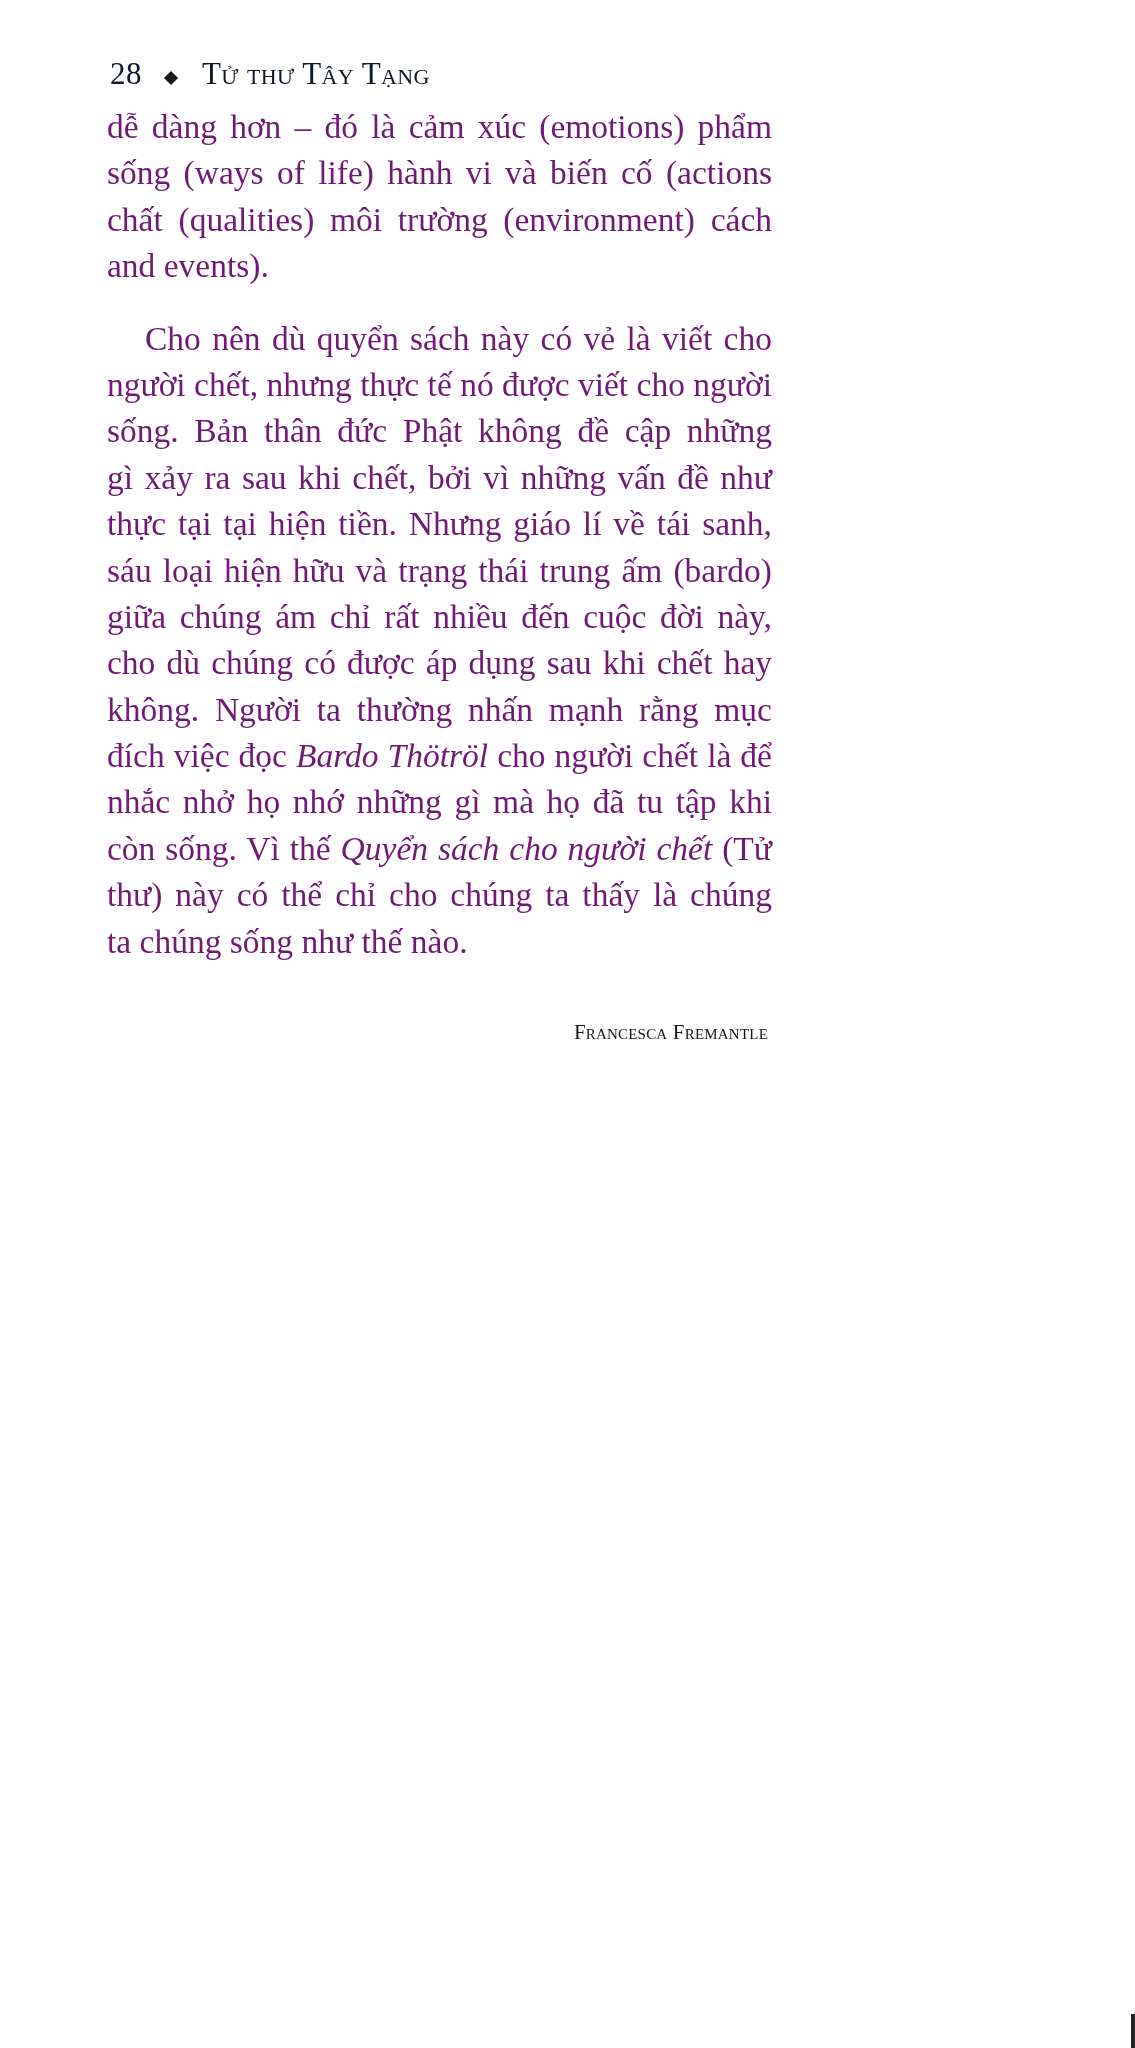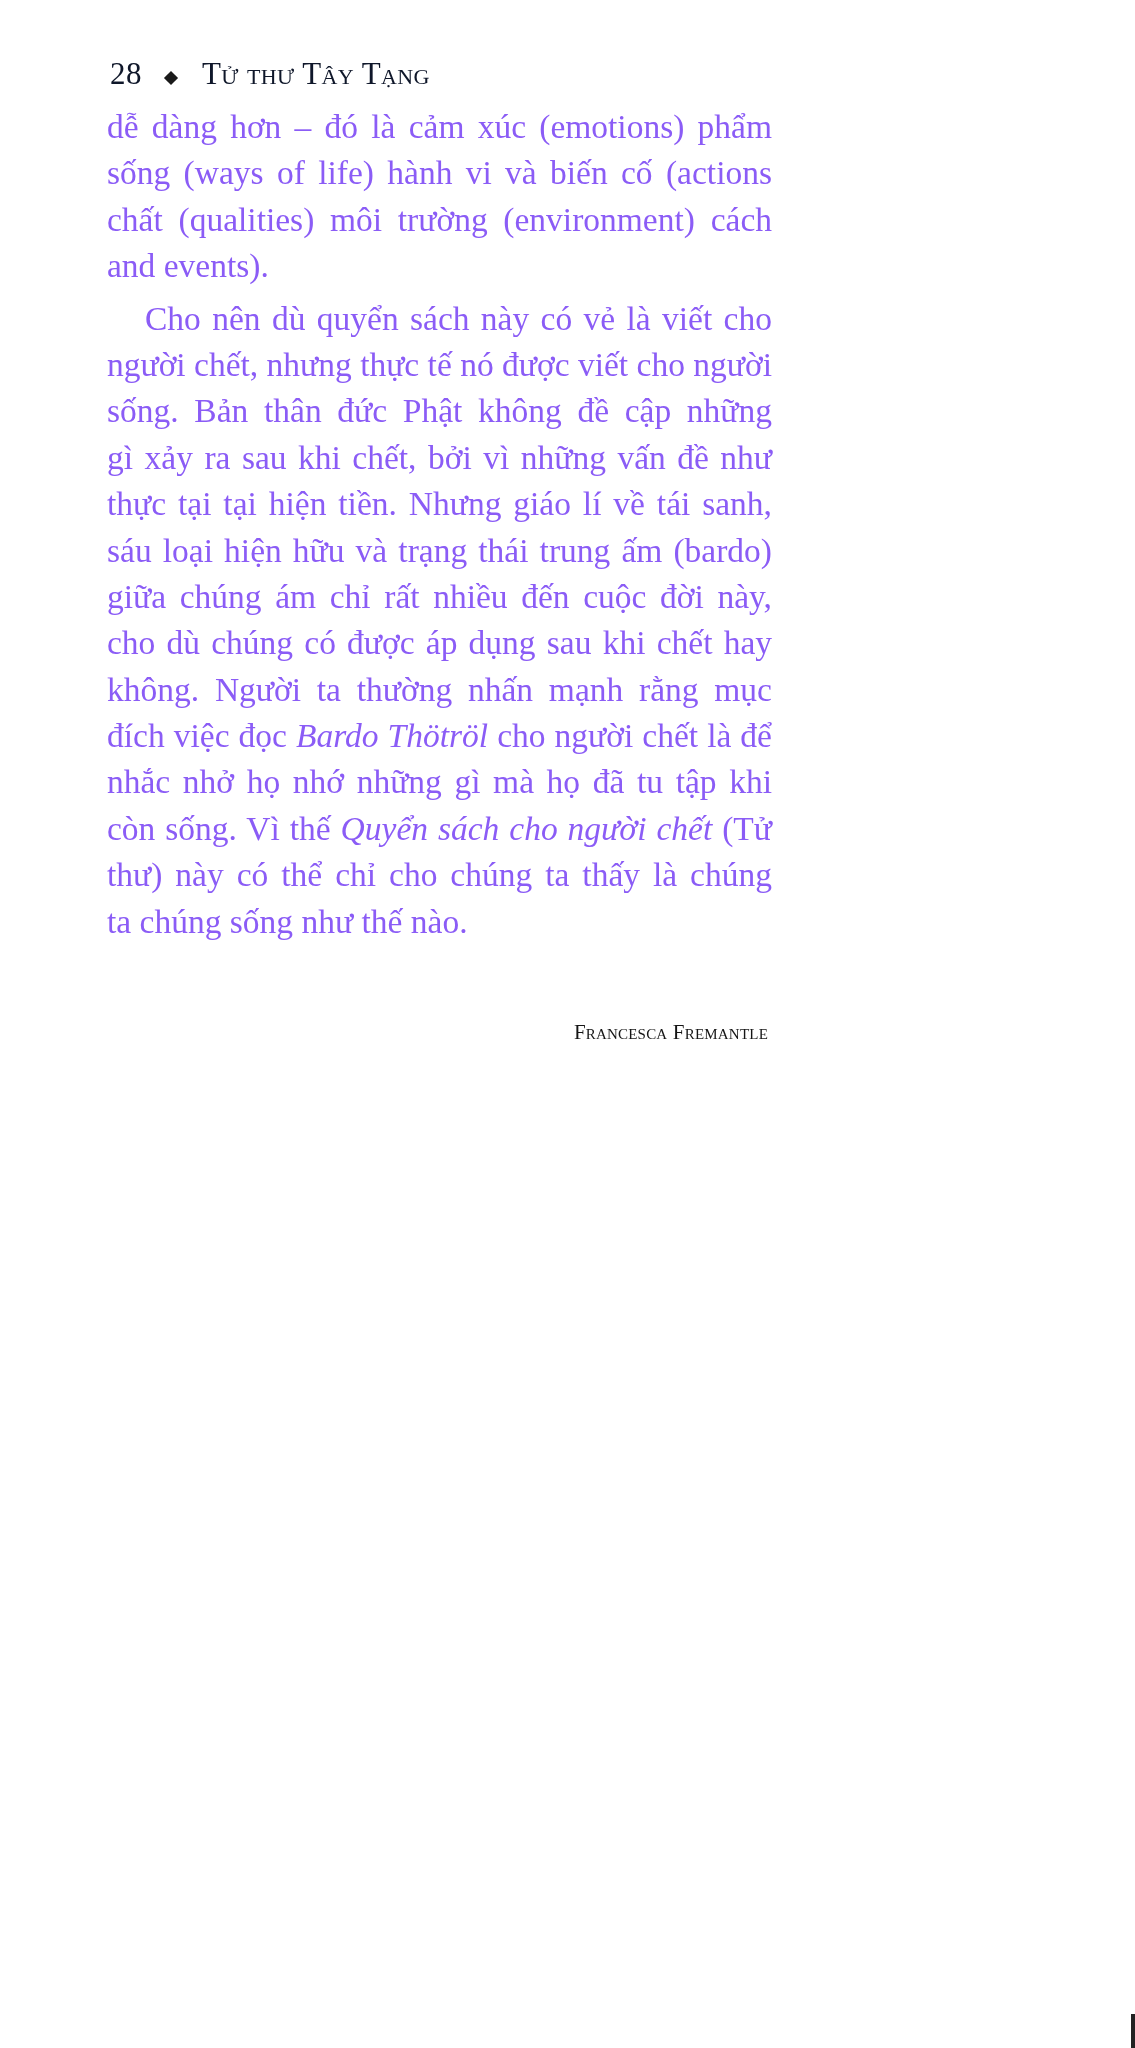--- a/index.html
+++ b/index.html
@@ -51,39 +51,39 @@
       font-variant: small-caps;
       letter-spacing: 0.4px;
     }
     .body-text {
       position: absolute;
       left: 107px;
       top: 104px;
       width: 665px;
       font-family: "Liberation Serif", "DejaVu Serif", serif;
       font-size: 33.5px;
-      color: #8b5cf6;
+      color: #701a75;
     }
     .line {
       display: block;
       height: 46.4px;
       line-height: 46.4px;
       white-space: nowrap;
       text-align: justify;
       text-align-last: justify;
       overflow: visible;
     }
     .line.last {
       text-align-last: left;
     }
     .para {
       display: block;
     }
     .para + .para {
-      margin-top: 6px;
+      margin-top: 26px;
     }
     .line.indent {
       padding-left: 38px;
     }
     .line .it {
       font-style: italic;
     }
     .signature {
       position: absolute;
       top: 1020px;

